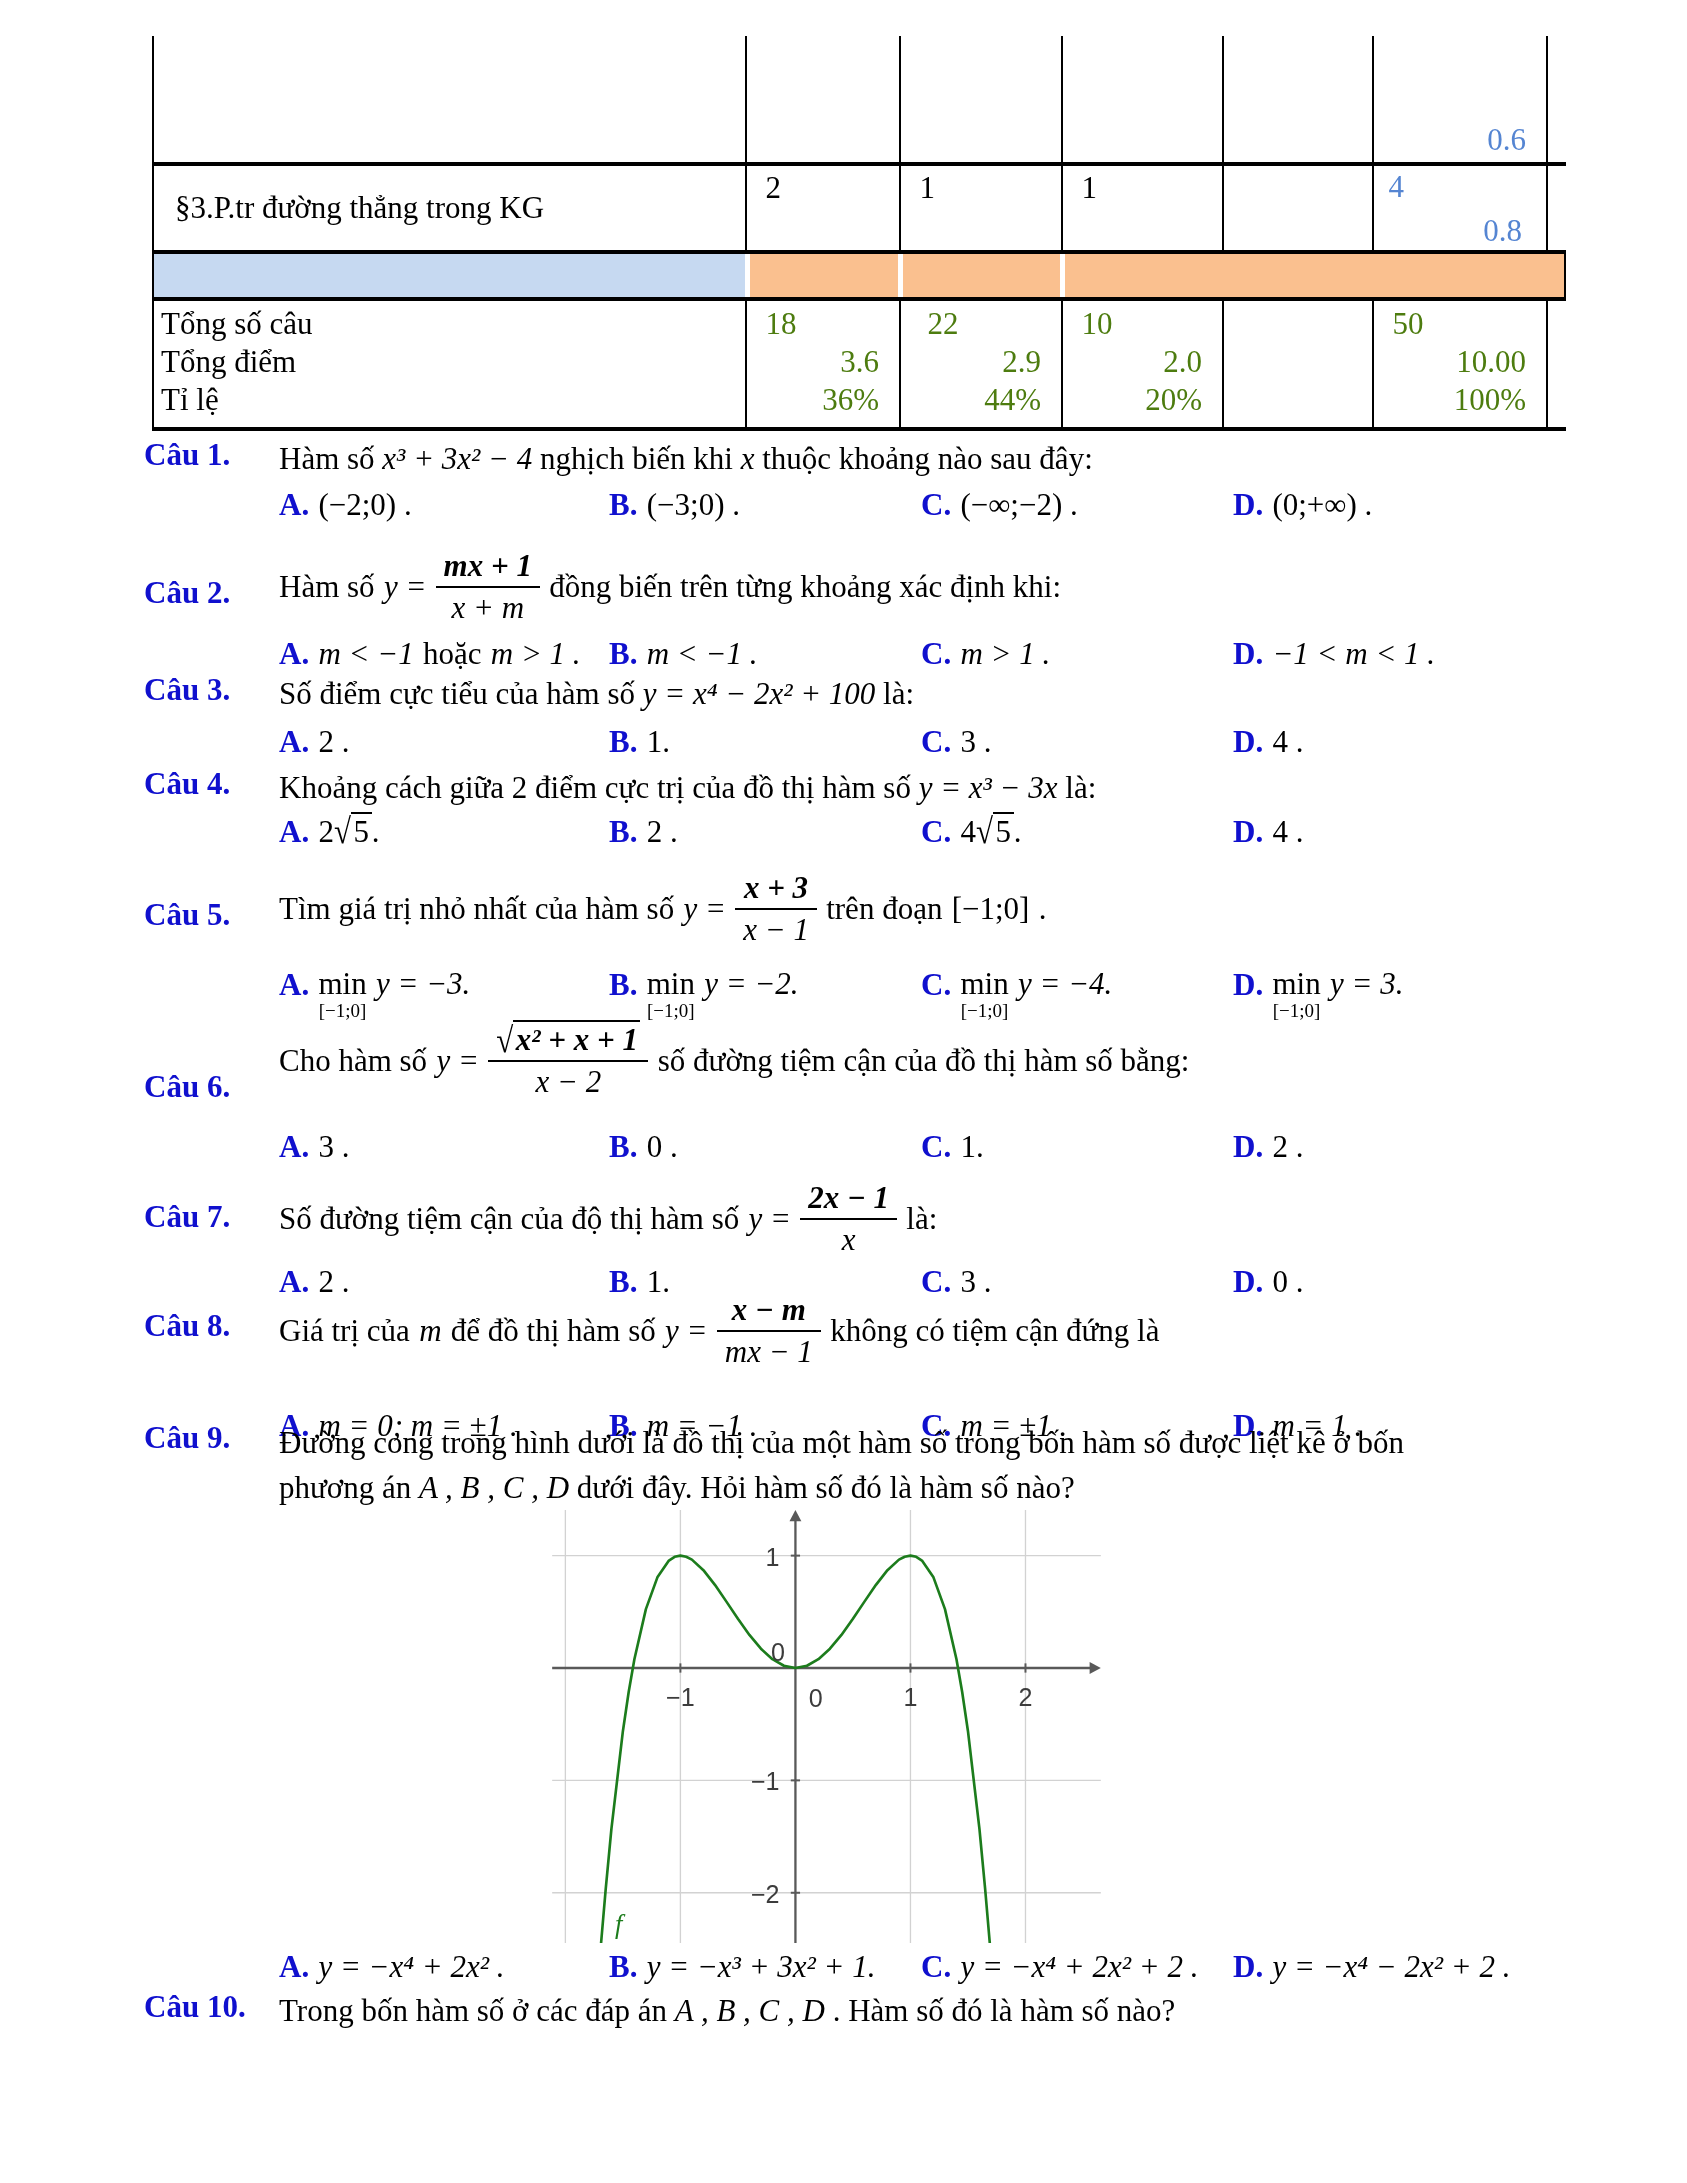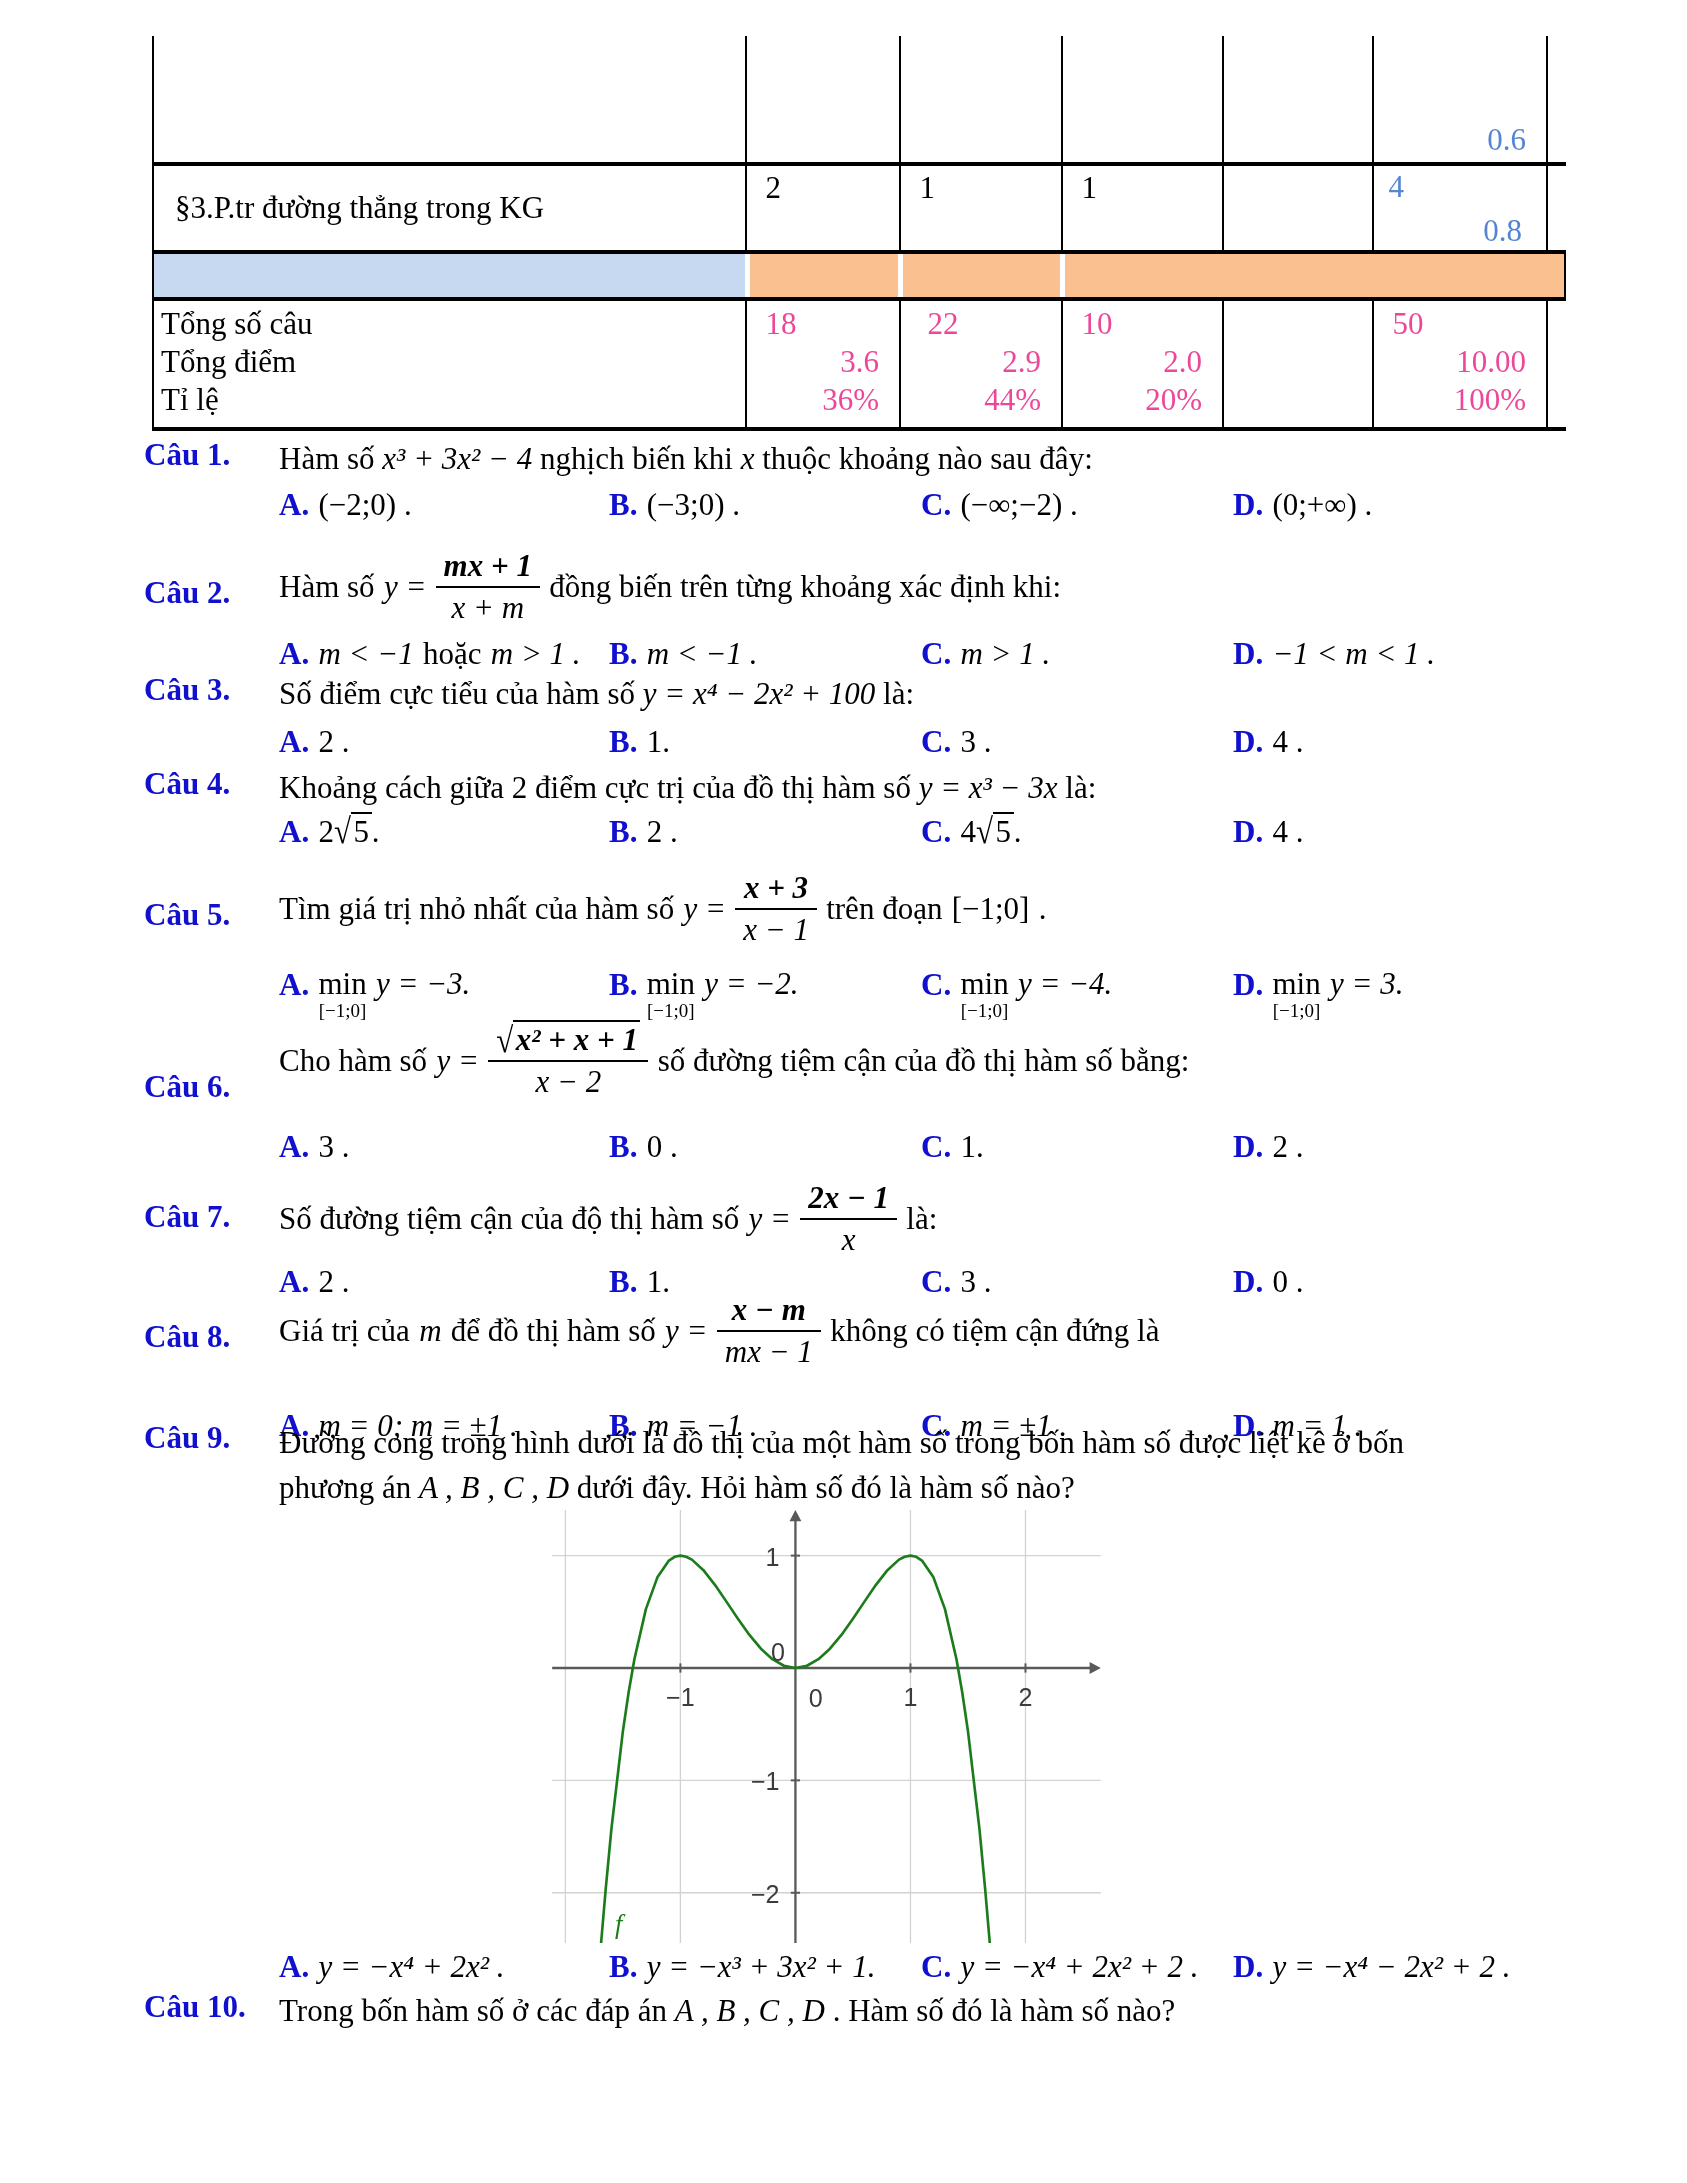--- a/index.html
+++ b/index.html
@@ -21,21 +21,21 @@
   .rowB .c6 .pts{position:absolute;right:24px;bottom:1.3px;margin-top:11px;}
   .rowC{height:43px;border-bottom:4px solid #000;border-left:2px solid #000;border-right:2px solid #000;}
   .rowC .tc{border-left:none;}
   .cellblue{width:591px;background:#c6d9f1;}
   .cellor1{width:154px;background:#fac08f;border-left:5.3px solid #fff !important;box-sizing:border-box;}
   .cellor2{width:162px;background:#fac08f;border-left:5.3px solid #fff !important;box-sizing:border-box;}
   .cellor3{width:504px;background:#fac08f;border-left:5.3px solid #fff !important;box-sizing:border-box;}
   .rowD{height:126px;border-bottom:4px solid #000;}
   .rowD .tc{display:flex;flex-direction:column;padding-top:4px;line-height:38px;}
   .rowD .c1{padding-left:7px;}
-  .red{color:#ec4899;}
+  .red{color:#4d7c0f;}
   .lnL{padding-left:18.5px;text-align:left;}
   .lnR{padding-right:20px;text-align:right;}
   
   .q{position:absolute;left:0;width:1687px;}
   .qlab{position:absolute;left:144px;top:0;font-weight:bold;color:#1010ce;white-space:nowrap;}
   .stem{position:absolute;left:279px;top:0;width:1290px;line-height:44px;}
   .stem.fx{display:flex;align-items:center;gap:9.3px;white-space:nowrap;width:auto;}
   .m{font-style:italic;}
   .opts{position:absolute;left:279px;display:grid;grid-template-columns:330px 312px 312px auto;align-items:start;}
   .opt{display:flex;align-items:flex-start;gap:9.3px;white-space:nowrap;}
@@ -347,21 +347,21 @@
           <span class="ot">3 .</span>
         </div>
       <div class="opt">
           <span class="ol">D.</span>
           <span class="ot">0 .</span>
         </div>
     </div>
   </section>
 
   <section class="q" style="top:1290px">
-    <span class="qlab" style="top:29px">Câu 8.</span>
+    <span class="qlab" style="top:18px">Câu 8.</span>
     <div class="stem fx">
       <span>Giá trị của</span>
       <span class="m">m</span>
       <span>để đồ thị hàm số</span>
       <span class="m">y =</span>
       <span class="frac">
         <span class="fnum m">x − m</span>
         <span class="fden m">mx − 1</span>
       </span>
       <span>không có tiệm cận đứng là</span>

